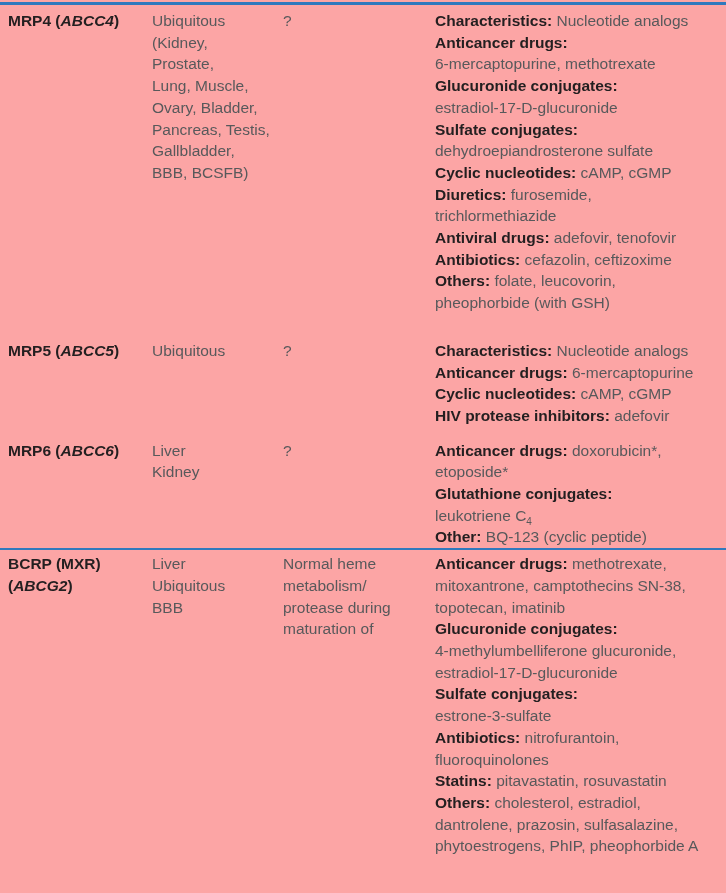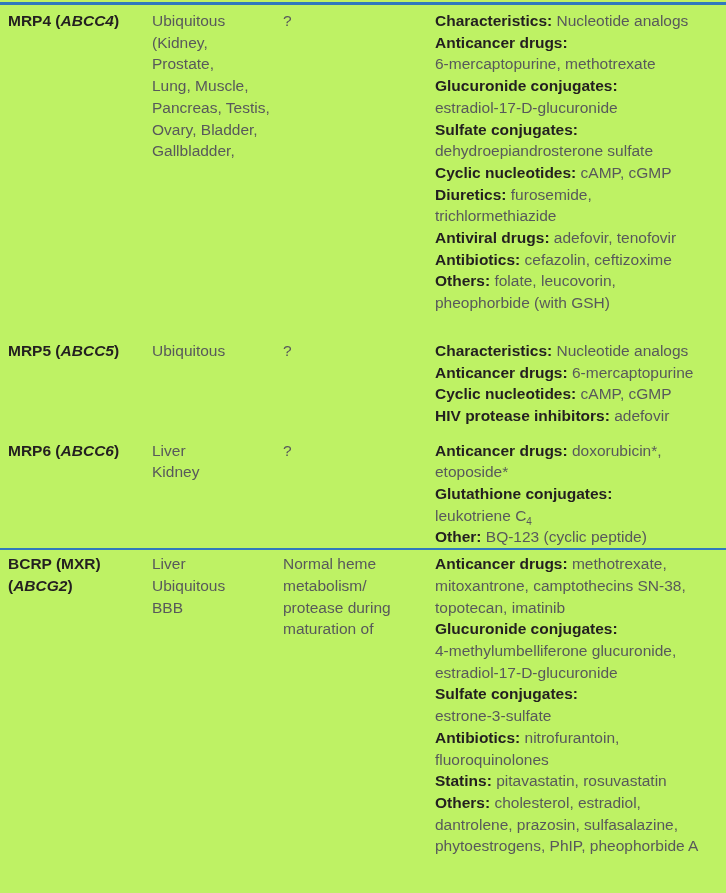--- a/index.html
+++ b/index.html
@@ -61,35 +61,36 @@
   .divider {
     margin-left: -8px;
     width: 726px;
     height: 2px;
     background: var(--accent, #3079bd);
   }
 </style>
 </head>
 <body>
 
-<div class="page" style="background: #bef264;">
+<div class="page" style="background: #fca5a5;">
   <div class="top-rule"></div>
   <div class="table">
       <div class="row row-0">
         <div class="cell cell-transporter">
           <div class="line"><span class="seg seg-b">MRP4 (</span><span class="seg seg-b seg-i">ABCC4</span><span class="seg seg-b">)</span></div>
         </div>
         <div class="cell cell-tissue">
           <div class="line">Ubiquitous</div>
           <div class="line">(Kidney,</div>
           <div class="line">Prostate,</div>
           <div class="line">Lung, Muscle,</div>
+          <div class="line">Ovary, Bladder,</div>
           <div class="line">Pancreas, Testis,</div>
-          <div class="line">Ovary, Bladder,</div>
           <div class="line">Gallbladder,</div>
+          <div class="line">BBB, BCSFB)</div>
         </div>
         <div class="cell cell-function">
           <div class="line">?</div>
         </div>
         <div class="cell cell-substrates">
           <div class="line"><span class="seg seg-b">Characteristics:</span><span class="seg"> Nucleotide analogs</span></div>
           <div class="line"><span class="seg seg-b">Anticancer drugs:</span></div>
           <div class="line"><span class="seg">6-mercaptopurine, methotrexate</span></div>
           <div class="line"><span class="seg seg-b">Glucuronide conjugates:</span></div>
           <div class="line"><span class="seg">estradiol-17-D-glucuronide</span></div>

